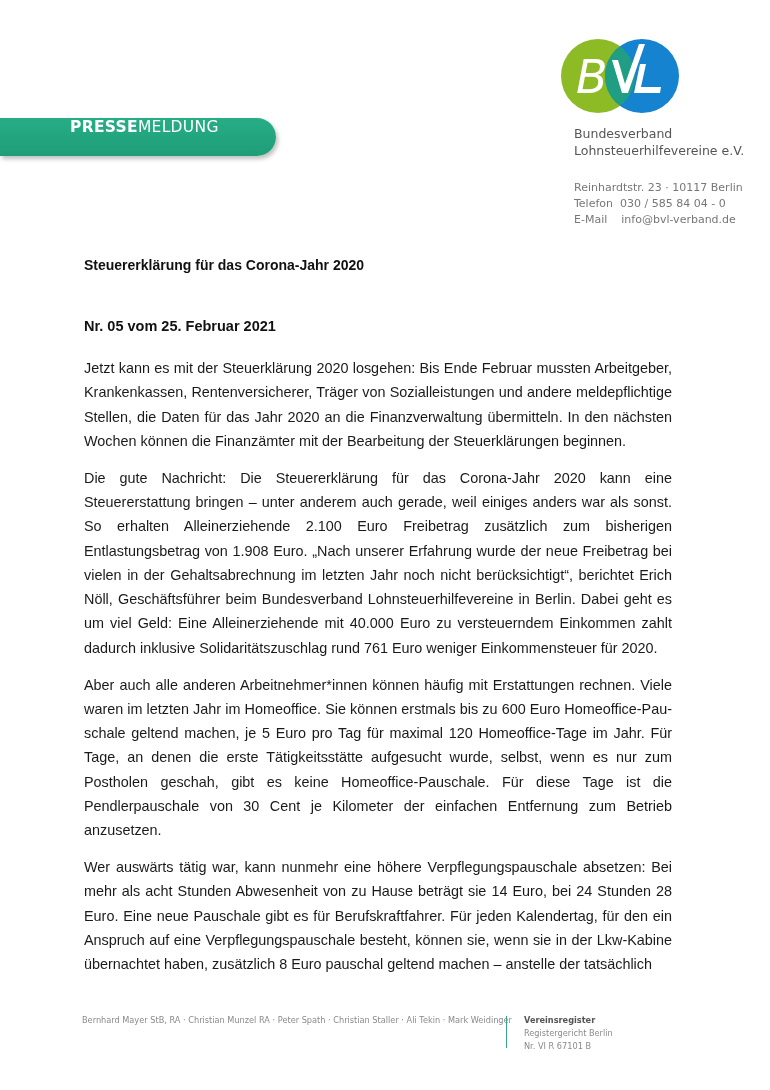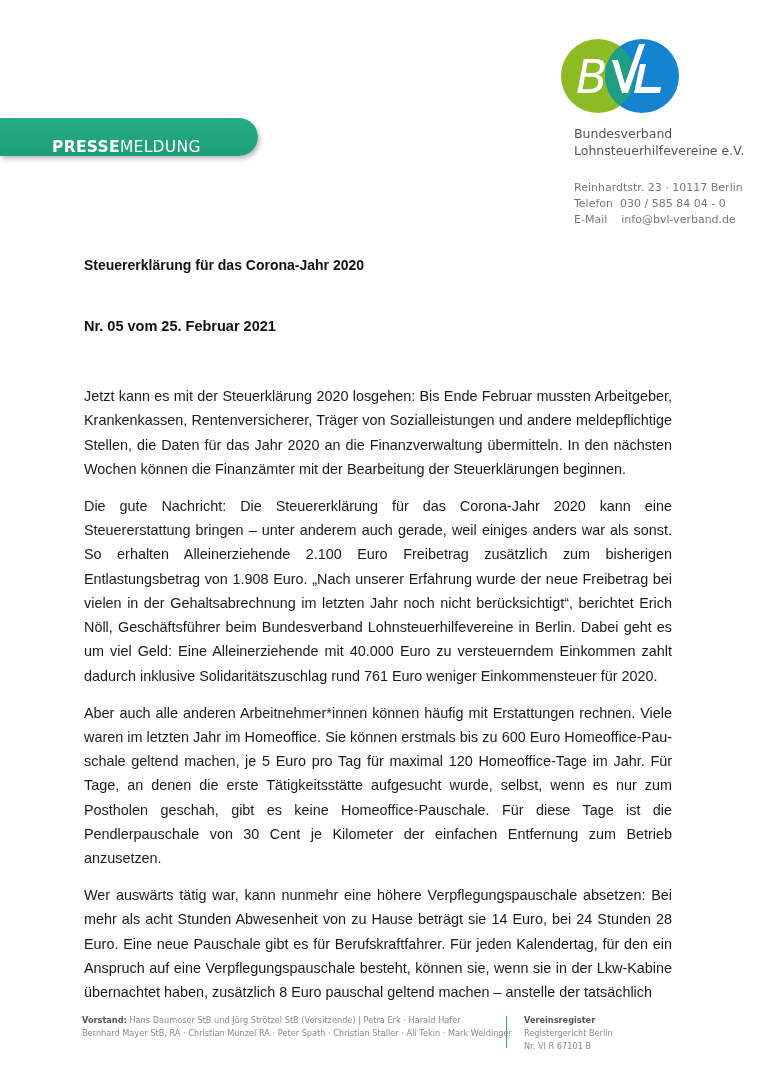--- a/index.html
+++ b/index.html
@@ -1,27 +1,27 @@
 <!DOCTYPE html>
 <html><head>
   <meta charset="utf-8">
   <style>
     html, body { margin: 0; padding: 0; background: #ffffff; }
     body { width: 770px; height: 1090px; position: relative; overflow: hidden; font-family: "Liberation Sans", sans-serif; color: #111; }
-    .banner { position: absolute; left: 0; top: 118px; width: 258px; height: 38px; background: linear-gradient(180deg, #27ad86 0%, #1e9e78 100%); border-radius: 0 20px 20px 0; box-shadow: 2px 3px 4px rgba(0,0,0,0.25); display: flex; align-items: flex-end; }
+    .banner { position: absolute; left: 0; top: 118px; width: 258px; height: 38px; background: linear-gradient(180deg, #27ad86 0%, #1e9e78 100%); border-radius: 0 20px 20px 0; box-shadow: 2px 3px 4px rgba(0,0,0,0.25); display: flex; align-items: flex-start; padding-left: 18px; }
     .banner-text { margin-left: 52px; font-family: "DejaVu Sans", sans-serif; font-size: 15.5px; color: #fff; letter-spacing: 0.3px; }
     .banner-text .bold { font-weight: bold; }
     .banner-text .light { font-weight: normal; }
     .logo { position: absolute; left: 560px; top: 38px; width: 120px; height: 76px; }
     .org-name { position: absolute; left: 574px; top: 125px; font-family: "DejaVu Sans", sans-serif; font-size: 12.5px; color: #555; line-height: 17px; }
     .contact { position: absolute; left: 574px; top: 180px; font-family: "DejaVu Sans", sans-serif; font-size: 11px; color: #777; line-height: 16px; }
     .contact .lbl { display: inline-block; text-align: right; }
     .title { position: absolute; left: 84px; top: 257px; font-size: 14px; font-weight: bold; color: #111; }
     .subtitle { position: absolute; left: 84px; top: 318px; font-size: 14.5px; font-weight: bold; color: #111; text-align: right; }
-    .body-text { position: absolute; left: 84px; top: 356px; width: 588px; font-size: 14.4px; line-height: 24.3px; text-align: justify; color: #1a1a1a; margin-top: 28px; }
+    .body-text { position: absolute; left: 84px; top: 356px; width: 588px; font-size: 14.4px; line-height: 24.3px; text-align: justify; color: #1a1a1a; }
     .body-text p { margin: 0 0 12.5px 0; }
     .footer-left { position: absolute; left: 82px; top: 1014px; font-family: "DejaVu Sans", sans-serif; font-size: 8.2px; color: #8a8a8a; line-height: 13px; white-space: nowrap; }
     .footer-left b { color: #555; }
     .footer-divider { position: absolute; left: 506px; top: 1016px; width: 1px; height: 32px; background: #3aa58a; }
     .footer-right { position: absolute; left: 524px; top: 1014px; font-family: "DejaVu Sans", sans-serif; font-size: 8.2px; color: #8a8a8a; line-height: 13px; }
     .footer-right b { color: #555; text-align: right; }
   </style>
 </head>
 <body>
 
@@ -56,21 +56,20 @@
 <div class="subtitle">Nr. 05 vom 25. Februar 2021</div>
 
 <div class="body-text">
   <p>Jetzt kann es mit der Steuerklärung 2020 losgehen: Bis Ende Februar mussten Arbeitgeber, Krankenkassen, Rentenversicherer, Träger von Sozialleistungen und andere meldepflichtige Stellen, die Daten für das Jahr 2020 an die Finanzverwaltung übermitteln. In den nächsten Wochen können die Finanzämter mit der Bearbeitung der Steuerklärungen beginnen.</p>
   <p>Die gute Nachricht: Die Steuererklärung für das Corona-Jahr 2020 kann eine Steuererstattung bringen – unter anderem auch gerade, weil einiges anders war als sonst. So erhalten Allein­erziehende 2.100 Euro Freibetrag zusätzlich zum bisherigen Entlastungsbetrag von 1.908 Euro. „Nach unserer Erfahrung wurde der neue Freibetrag bei vielen in der Gehaltsabrechnung im letzten Jahr noch nicht berücksichtigt“, berichtet Erich Nöll, Geschäftsführer beim Bundes­verband Lohnsteuerhilfevereine in Berlin. Dabei geht es um viel Geld: Eine Alleinerziehende mit 40.000 Euro zu versteuerndem Einkommen zahlt dadurch inklusive Solidaritätszuschlag rund 761 Euro weniger Einkommensteuer für 2020.</p>
   <p>Aber auch alle anderen Arbeitnehmer*innen können häufig mit Erstattungen rechnen. Viele waren im letzten Jahr im Homeoffice. Sie können erstmals bis zu 600 Euro Homeoffice-Pau­schale geltend machen, je 5 Euro pro Tag für maximal 120 Homeoffice-Tage im Jahr. Für Tage, an denen die erste Tätigkeitsstätte aufgesucht wurde, selbst, wenn es nur zum Postho­len geschah, gibt es keine Homeoffice-Pauschale. Für diese Tage ist die Pendlerpauschale von 30 Cent je Kilometer der einfachen Entfernung zum Betrieb anzusetzen.</p>
   <p>Wer auswärts tätig war, kann nunmehr eine höhere Verpflegungspauschale absetzen: Bei mehr als acht Stunden Abwesenheit von zu Hause beträgt sie 14 Euro, bei 24 Stunden 28 Euro. Eine neue Pauschale gibt es für Berufskraftfahrer. Für jeden Kalendertag, für den ein Anspruch auf eine Verpflegungspauschale besteht, können sie, wenn sie in der Lkw-Kabine übernachtet haben, zusätzlich 8 Euro pauschal geltend machen – anstelle der tatsächlich</p>
 </div>
 
 <div class="footer-left">
-  <div><b>Vorstand:</b> <span>Hans Daumoser StB und Jörg Strötzel StB (Vorsitzende)  |  Petra Erk · Harald Hafer</span></div>
   <div>Bernhard Mayer StB, RA · Christian Munzel RA · Peter Spath · Christian Staller · Ali Tekin · Mark Weidinger</div>
 </div>
 
 <div class="footer-divider"></div>
 
 <div class="footer-right">
   <div><b>Vereinsregister</b></div>
   <div>Registergericht Berlin</div>
   <div>Nr. VI R 67101 B</div>
 </div>

